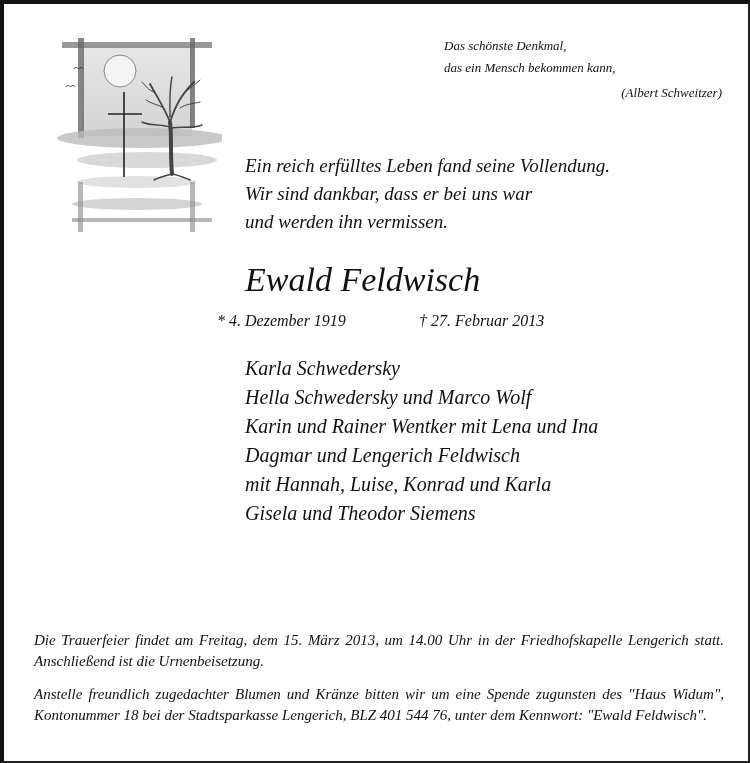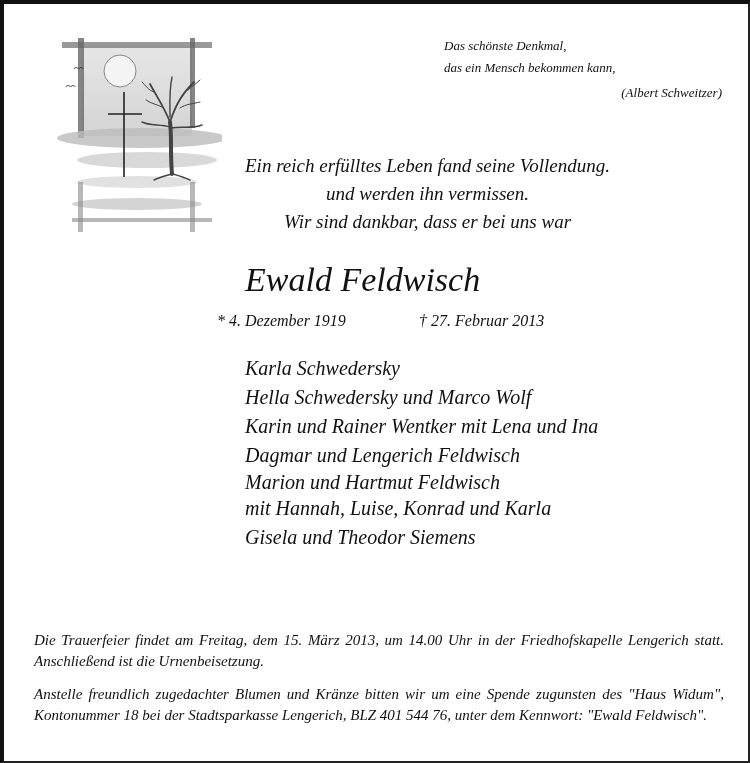--- a/index.html
+++ b/index.html
@@ -2,21 +2,21 @@
 <html><head>
 <meta charset="utf-8">
 <style>
   html,body{margin:0;padding:0;background:#fff;}
   body{width:750px;height:763px;position:relative;overflow:hidden;font-family:"Liberation Serif","DejaVu Serif",serif;color:#111;}
   .frame{position:absolute;left:0;top:0;width:744px;height:757px;border-left:4px solid #111;border-top:4px solid #111;border-right:3px solid #222;border-bottom:3px solid #222;background:#fff;box-sizing:content-box;}
   .it{font-style:italic;}
   .illus{position:absolute;left:38px;top:28px;width:180px;height:200px;}
   .quote{position:absolute;left:440px;top:31px;font-size:13px;line-height:22px;}
   .quote .author{text-align:right;width:278px;margin-top:3px;}
-  .verse{position:absolute;left:241px;top:148px;font-size:19px;line-height:28px;text-align:center;}
+  .verse{position:absolute;left:241px;top:148px;font-size:19px;line-height:28px;}
   .name{position:absolute;left:241px;top:254px;font-size:34px;line-height:44px;}
   .dates{position:absolute;left:213px;top:306px;font-size:16px;line-height:22px;}
   .dates .death{position:absolute;left:202px;white-space:nowrap;}
   .family{position:absolute;left:241px;top:350px;font-size:20px;line-height:29px;}
   .family .l2{line-height:24px;}
   .address{position:absolute;left:30px;top:582px;font-size:15px;line-height:22px;}
   .para{position:absolute;left:30px;width:690px;font-size:15px;line-height:21px;text-align:justify;text-align-last:left;}
   .p1{top:626px;}
   .p2{top:680px;}
 </style>
@@ -75,37 +75,36 @@
   </div>
 
   <div class="quote it">
     <div>Das schönste Denkmal,</div>
     <div>das ein Mensch bekommen kann,</div>
     <div class="author">(Albert Schweitzer)</div>
   </div>
 
   <div class="verse it">
     <div>Ein reich erfülltes Leben fand seine Vollendung.</div>
+    <div>Wir sind dankbar, dass er bei uns war</div>
     <div>und werden ihn vermissen.</div>
-    <div>Wir sind dankbar, dass er bei uns war</div>
   </div>
 
   <div class="name it">Ewald Feldwisch</div>
 
   <div class="dates it">
     <span>* 4. Dezember 1919</span>
     <span class="death">† 27. Februar 2013</span>
   </div>
 
   <div class="family it">
     <div>Karla Schwedersky</div>
     <div>Hella Schwedersky und Marco Wolf</div>
     <div>Karin und Rainer Wentker mit Lena und Ina</div>
     <div>Dagmar und Lengerich Feldwisch</div>
-    <div class="l2">Marion und Hartmut Feldwisch</div>
     <div>mit Hannah, Luise, Konrad und Karla</div>
     <div>Gisela und Theodor Siemens</div>
   </div>
 
 
   <div class="para p1 it">Die Trauerfeier findet am Freitag, dem 15. März 2013, um 14.00 Uhr in der Friedhofskapelle Lengerich statt. Anschließend ist die Urnenbeisetzung.</div>
   <div class="para p2 it">Anstelle freundlich zugedachter Blumen und Kränze bitten wir um eine Spende zugunsten des "Haus Widum", Kontonummer 18 bei der Stadtsparkasse Lengerich, BLZ 401 544 76, unter dem Kennwort: "Ewald Feldwisch".</div>
 
 </div>
 

